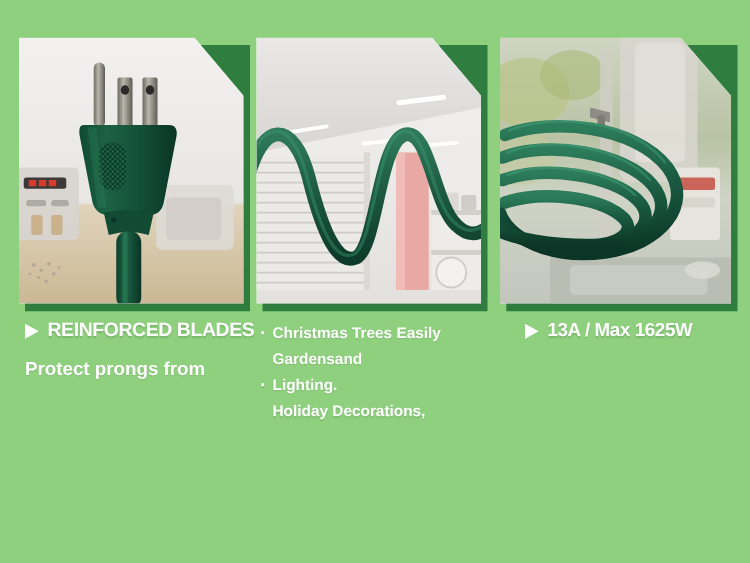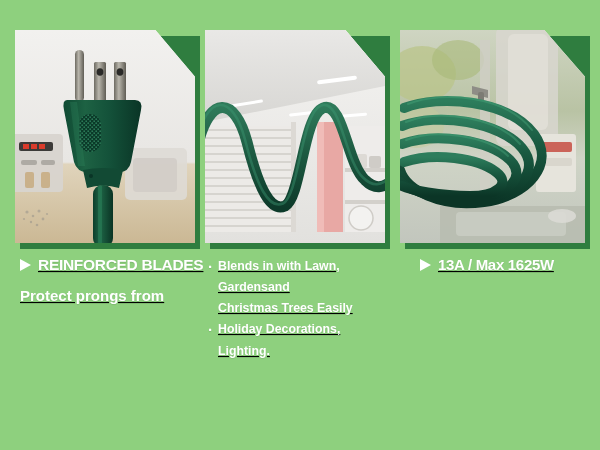--- a/index.html
+++ b/index.html
@@ -61,21 +61,20 @@
     clip-path: polygon(0 0, 78% 0, 100% 22%, 100% 100%, 0 100%);
   }
   .photo svg { display:block; width:100%; height:100%; }
 
   
   .textblock {
     position:absolute;
     top:256px;
     left:20px;
     width:185px;
-    text-decoration:underline;
   }
   .col:nth-child(2) .textblock { left:8px; width:192px; }
   .col:nth-child(3) .textblock { left:20px; width:196px; }
 
   .heading {
     display:flex;
     align-items:center;
     gap:7px;
     color:#ffffff;
     font-weight:bold;
@@ -286,27 +285,26 @@
 
             <path d="M-8 118 C 4 64, 30 66, 42 112 C 54 160, 66 182, 80 176 C 96 168, 98 86, 118 78 C 138 70, 142 134, 160 150 C 170 160, 178 158, 188 150" fill="none" stroke="url(#cord2)" stroke-width="11" stroke-linecap="round"></path>
             <path d="M-8 118 C 4 64, 30 66, 42 112 C 54 160, 66 182, 80 176 C 96 168, 98 86, 118 78 C 138 70, 142 134, 160 150 C 170 160, 178 158, 188 150" fill="none" stroke="#3f9b74" stroke-width="2.6" stroke-linecap="round" opacity=".42" transform="translate(-2,-2.5)"></path>
           </svg>
         </div>
       </div>
 
       <div class="textblock">
         <ul class="blist">
           <li>
-            <span>Blends in with Lawn,</span>
+            <span class="sub">Christmas Trees Easily</span>
             <span class="sub">Gardensand</span>
-            <span class="sub">Christmas Trees Easily</span>
           </li>
           <li>
+            <span class="sub">Lighting.</span>
             <span class="sub">Holiday Decorations,</span>
-            <span class="sub">Lighting.</span>
           </li>
         </ul>
       </div>
     </div>
 
     <div class="col">
       <div class="photo-wrap">
         <div class="photo-shadow"></div>
         <div class="photo">
           <svg viewBox="0 0 185 213" preserveAspectRatio="xMidYMid slice">

